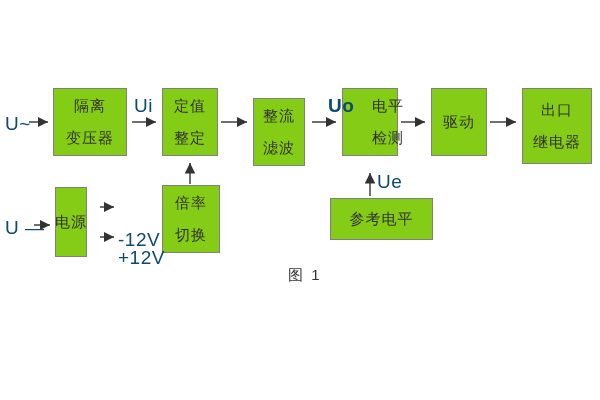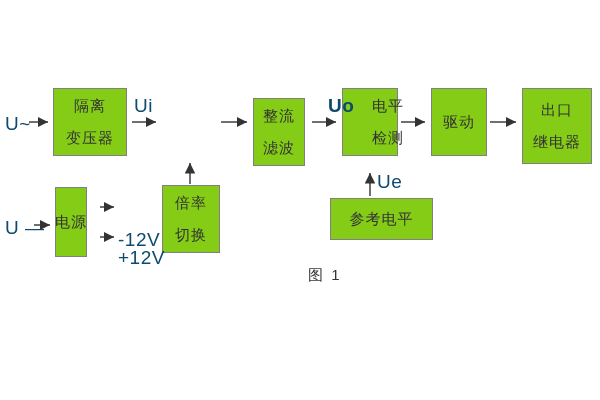--- a/index.html
+++ b/index.html
@@ -74,20 +74,24 @@
       <line x1="190" y1="184" x2="190" y2="163" marker-end="url(#ah)"></line>
       <line x1="370" y1="196" x2="370" y2="173" marker-end="url(#ah)"></line>
     </g>
   </svg>
 
   <div class="block" style="left:53px;  top:88px; width:74px; height:68px;">
     <span>隔离</span>
     <span>变压器</span>
   </div>
 
+  <div class="block" style="left:162px; top:88px; width:56px; height:68px;">
+    <span>定值</span>
+    <span>整定</span>
+  </div>
 
   <div class="block" style="left:253px; top:98px; width:52px; height:68px;">
     <span>整流</span>
     <span>滤波</span>
   </div>
 
   <div class="block" style="left:342px; top:88px; width:56px; height:68px;padding-left:36px;">
     <span>电平</span>
     <span>检测</span>
   </div>
@@ -118,15 +122,15 @@
   </div>
 
   <span class="sig" style="left:5px;   top:113px;">U~</span>
   <span class="sig" style="left:134px; top:95px;">Ui</span>
   <span class="sig" style="left:328px; top:95px;font-weight:bold;">Uo</span>
   <span class="sig" style="left:377px; top:171px;">Ue</span>
   <span class="sig" style="left:5px;   top:217px;">U —</span>
   <span class="sig" style="left:118px; top:199px;margin-top:48px;">+12V</span>
   <span class="sig" style="left:118px; top:229px;">-12V</span>
 
-  <span class="caption" style="left:308px; top:266px;">图 1</span>
+  <span class="caption" style="left:288px; top:266px;">图 1</span>
 
 </div>
 
 </body></html>

